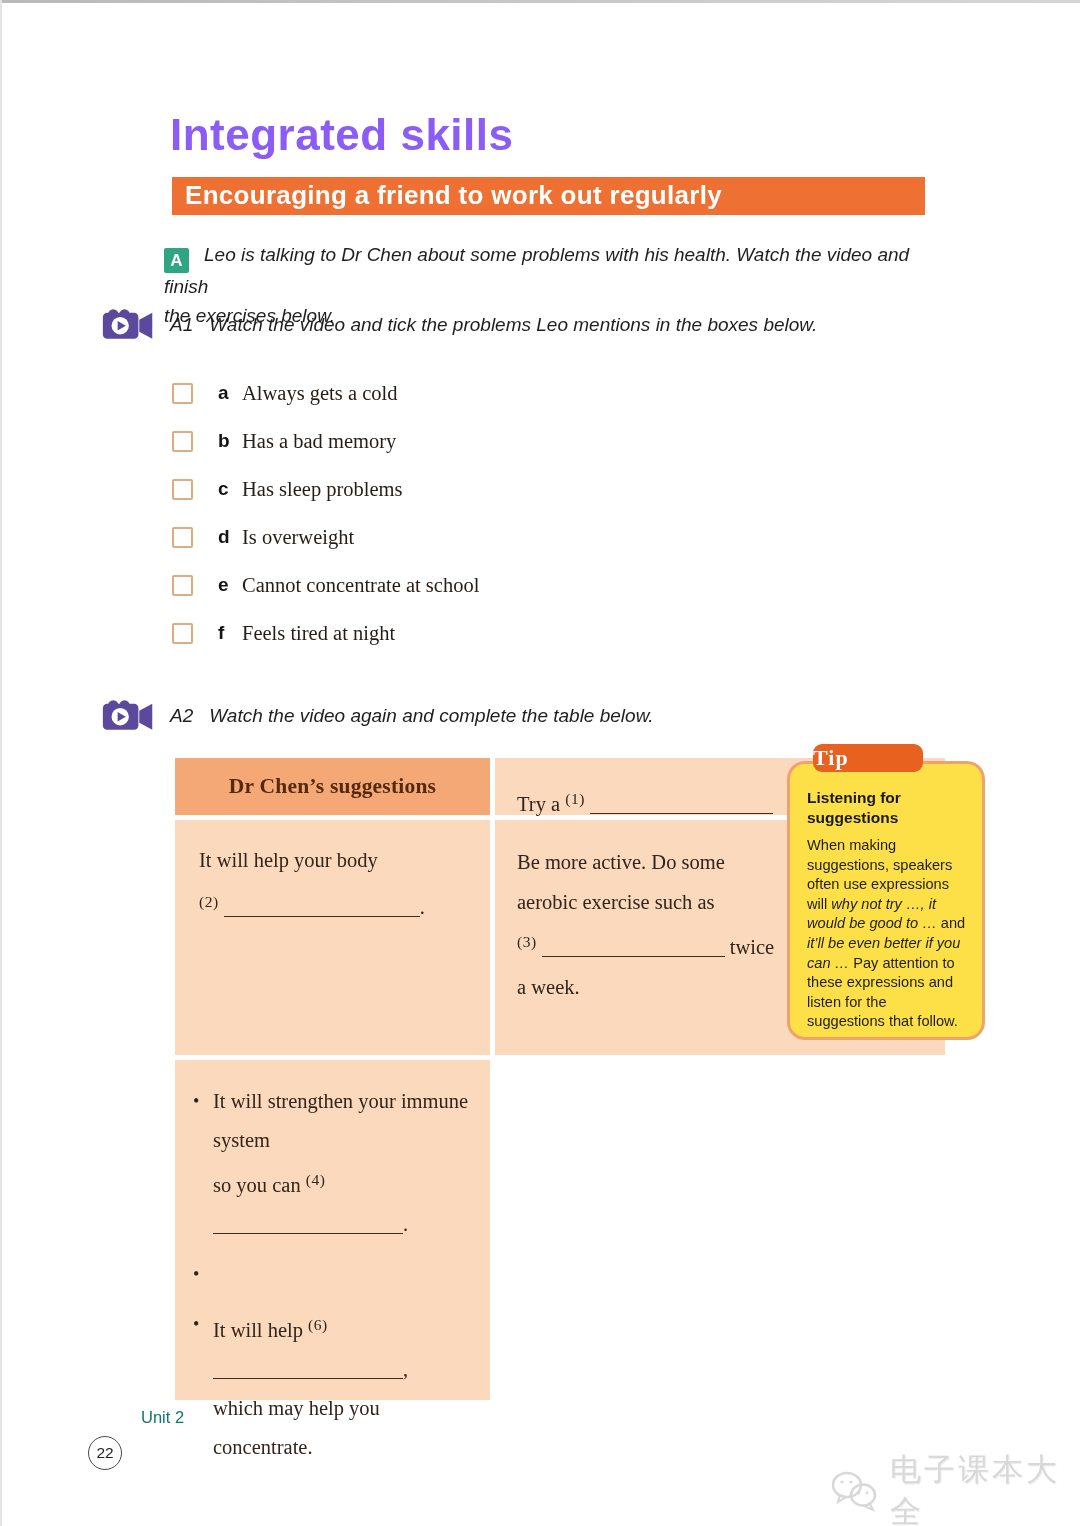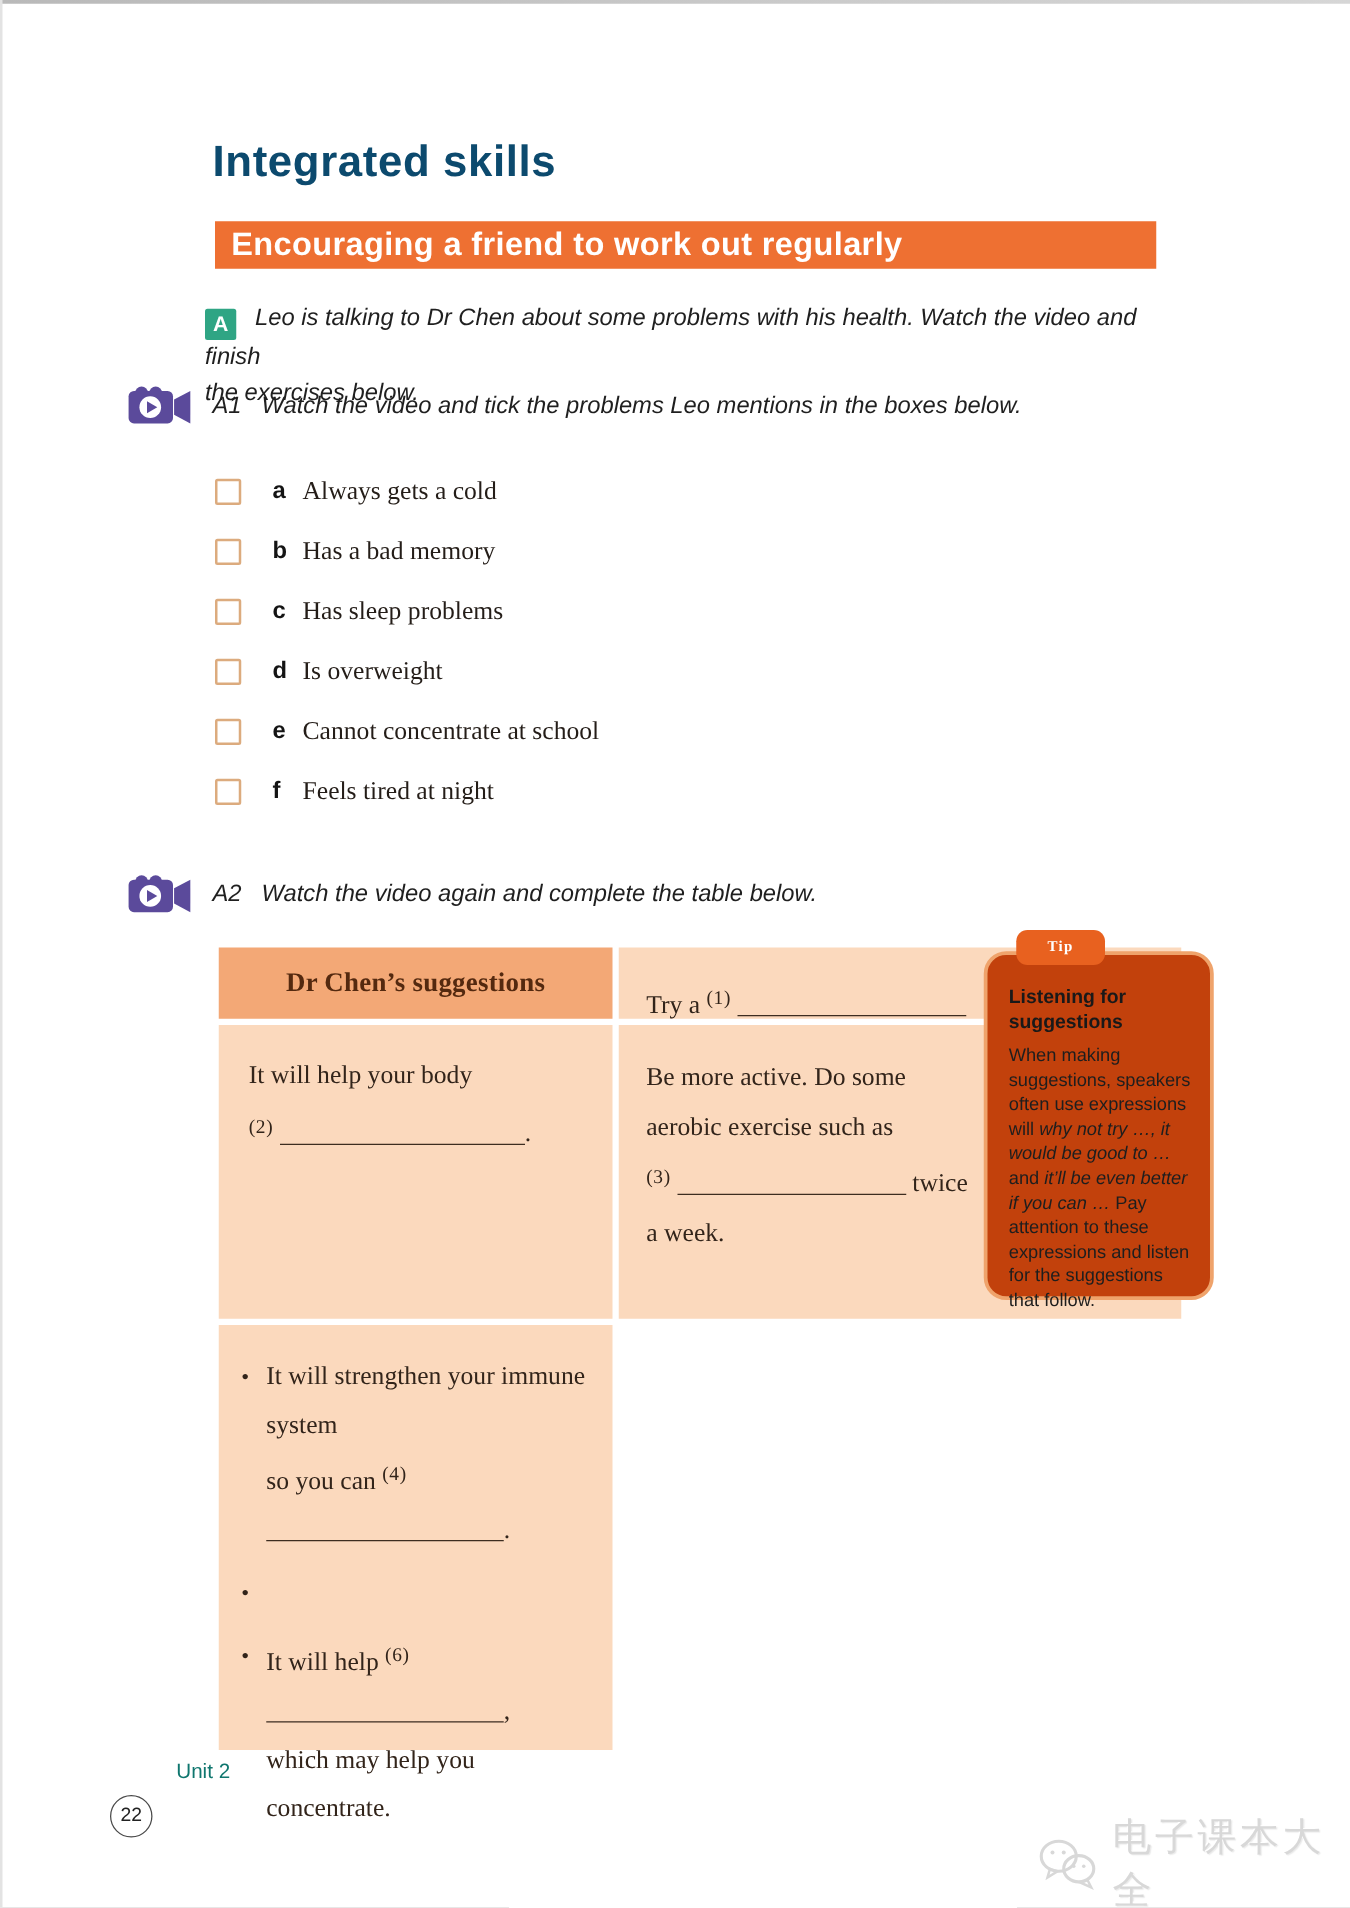--- a/index.html
+++ b/index.html
@@ -8,22 +8,22 @@
     position:relative; width:1080px; height:1526px; margin:0 auto;
     background:#ffffff; overflow:hidden;
   }
   .scan-top { position:absolute; left:0; top:0; width:1080px; height:3px;
     background:linear-gradient(90deg,#b9b9b9,#d6d6d6); }
   .scan-left { position:absolute; left:0; top:0; width:2px; height:1526px; background:#e3e3e3; }
 
   
   .page-title {
     position:absolute; left:170px; top:110px;
-    font-size:35px; font-weight:bold; letter-spacing:0.5px;
-    color:#0c4a6e; font-family:"Liberation Sans", sans-serif;
+    font-size:44px; font-weight:bold; letter-spacing:0.5px;
+    color:#8b5cf6; font-family:"Liberation Sans", sans-serif;
   }
   .banner {
     position:absolute; left:172px; top:177px; width:753px; height:38px;
     background:#ee7032; color:#ffffff; font-size:26px; font-weight:bold;
     line-height:37px; padding-left:13px; letter-spacing:0.3px;
   }
 
   
   .intro {
     position:absolute; left:164px; top:241px; width:770px;
@@ -91,28 +91,28 @@
   .bw1 { width:183px; } .bw2 { width:196px; } .bw3 { width:183px; }
   .bw4 { width:190px; } .bw5 { width:190px; } .bw6 { width:190px; }
   sup.num { font-size:15.5px; vertical-align:7px; letter-spacing:0.5px; }
 
   .bullet { display:flex; margin-bottom:11px; }
   .bullet .dot { width:20px; font-size:18px; color:#32241a; line-height:39px; flex:0 0 auto; }
   .bullet .btext { line-height:39px; }
 
   
   .tip-tab {
-    position:absolute; left:813px; top:744px; width:71px; height:28px;
+    position:absolute; left:813px; top:744px; width:110px; height:28px;
     background:#e8611f; border-radius:9px; z-index:5;
     color:#fff; font-family:"Liberation Serif", serif; font-weight:bold;
-    font-size:12px; text-align:center; line-height:27px; letter-spacing:1px;
+    font-size:22px; text-align:left; line-height:27px; letter-spacing:1px;
   }
   .tip-box {
-    position:absolute; left:787px; top:761px; width:184px; height:279px;
-    background:#c2410c; border:3px solid #efa36b; border-radius:18px; z-index:4;
+    position:absolute; left:787px; top:761px; width:198px; height:279px;
+    background:#fde047; border:3px solid #efa36b; border-radius:18px; z-index:4;
     padding:24px 14px 17px 17px;
   }
   .tip-heading {
     font-weight:bold; font-size:15.5px; line-height:19.5px; color:#191919;
     margin-bottom:9px;
   }
   .tip-body { font-size:14.6px; line-height:19.6px; color:#1e1e1e; }
   .tip-body i { font-style:italic; }
 
   

